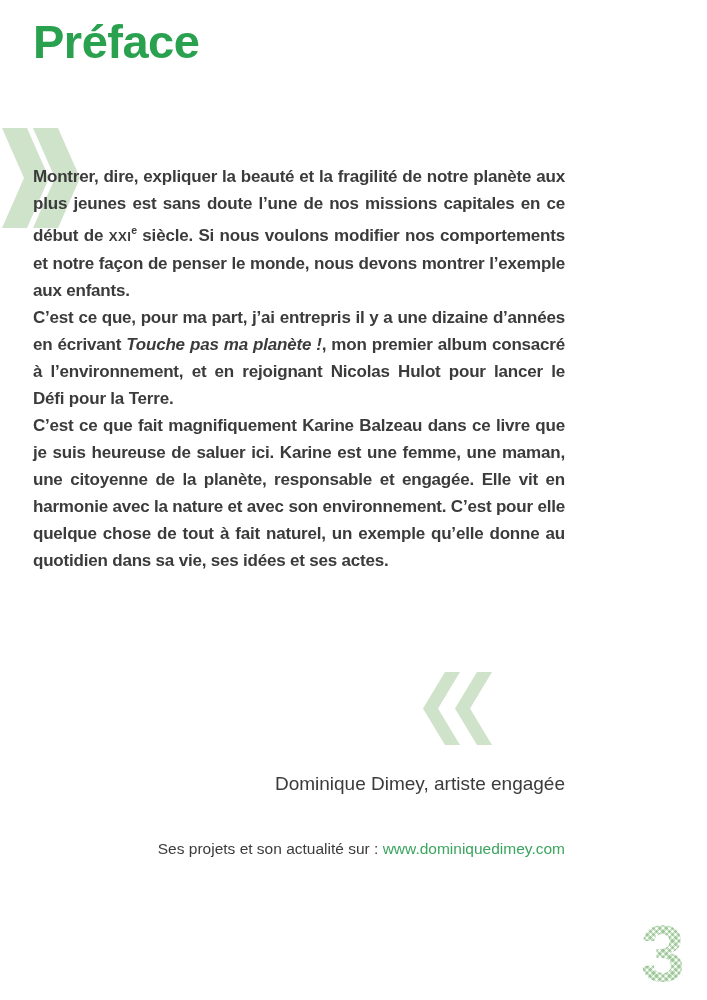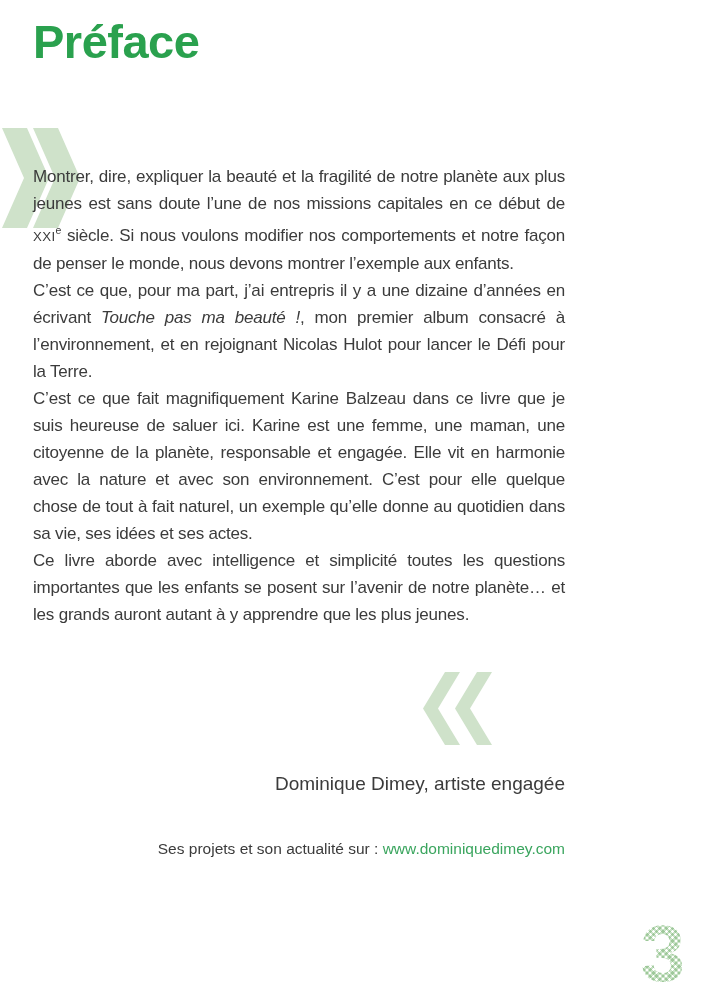--- a/index.html
+++ b/index.html
@@ -26,21 +26,21 @@
   .chev-right{left:423px;top:672px;}
   .body-text{
     position:absolute;
     top:163px;left:33px;width:532px;
     z-index:2;
     font-size:17px;
     line-height:27px;
     letter-spacing:-0.2px;
     color:var(--body-text,#3b3b3b);
     text-align:justify;
-    font-weight:400;
+    font-weight:700;
   }
   .body-text p{margin:0;}
   .seg-italic{font-style:italic;}
   .seg-smallcaps{font-size:0.78em;letter-spacing:0.4px;}
   .seg-sup{font-size:0.62em;vertical-align:super;}
   .signature{
     position:absolute;
     top:770px;right:142px;
     z-index:2;
     text-align:center;
@@ -91,23 +91,22 @@
     <polygon points="31,0 56,0 78,50 56,100 31,100 53,50"></polygon>
   </svg>
 
   <svg class="chev chev-right" width="72" height="73" viewBox="0 0 72 73" aria-hidden="true">
     <polygon points="22,0 37,0 15,36.5 37,73 22,73 0,36.5"></polygon>
     <polygon points="54,0 69,0 47,36.5 69,73 54,73 32,36.5"></polygon>
   </svg>
 
   <div class="body-text" id="body-text">
       <p><span>Montrer, dire, expliquer la beauté et la fragilité de notre planète aux plus jeunes est sans doute l’une de nos missions capitales en ce début de </span><span class="seg-smallcaps">XXI</span><span class="seg-sup">e</span><span> siècle. Si nous voulons modifier nos comportements et notre façon de penser le monde, nous devons montrer l’exemple aux enfants.</span></p>
-      <p><span>C’est ce que, pour ma part, j’ai entrepris il y a une dizaine d’années en écrivant </span><span class="seg-italic">Touche pas ma beauté !</span><span>, mon premier album consacré à l’environnement, et en rejoignant Nicolas Hulot pour lancer le Défi pour la Terre.</span></p>
+      <p><span>C’est ce que, pour ma part, j’ai entrepris il y a une dizaine d’années en écrivant </span><span class="seg-italic">Touche pas ma planète !</span><span>, mon premier album consacré à l’environnement, et en rejoignant Nicolas Hulot pour lancer le Défi pour la Terre.</span></p>
       <p><span>C’est ce que fait magnifiquement Karine Balzeau dans ce livre que je suis heureuse de saluer ici. Karine est une femme, une maman, une citoyenne de la planète, responsable et engagée. Elle vit en harmonie avec la nature et avec son environnement. C’est pour elle quelque chose de tout à fait naturel, un exemple qu’elle donne au quotidien dans sa vie, ses idées et ses actes.</span></p>
-      <p><span>Ce livre aborde avec intelligence et simplicité toutes les questions importantes que les enfants se posent sur l’avenir de notre planète… et les grands auront autant à y apprendre que les plus jeunes.</span></p>
     </div>
 
   <div class="signature">
     <div>Dominique Dimey, artiste engagée</div>
   </div>
 
   <div class="website-line">
     <span>Ses projets et son actualité sur : </span><a>www.dominiquedimey.com</a>
   </div>
 

